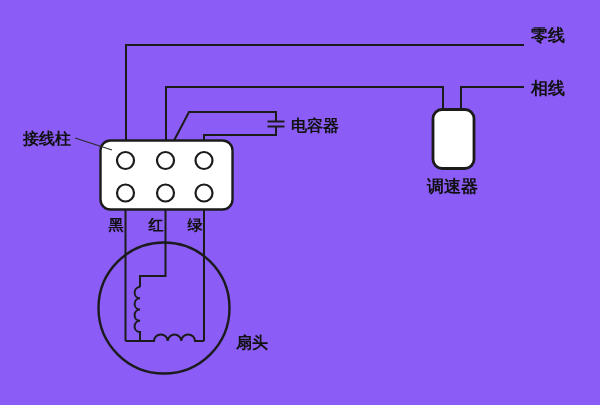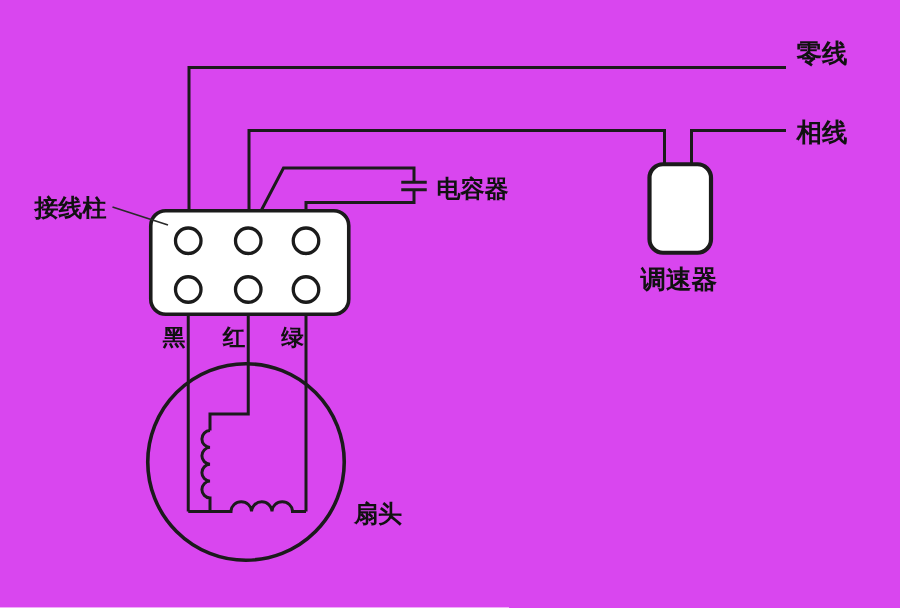--- a/index.html
+++ b/index.html
@@ -4,21 +4,21 @@
 <style>
   html, body {
     margin: 0;
     padding: 0;
     background: #ffffff;
   }
   .stage {
     position: relative;
     width: 600px;
     height: 405px;
-    background: #d946ef;
+    background: #8b5cf6;
     overflow: hidden;
     font-family: "Liberation Sans", sans-serif;
   }
   svg { display: block; }
   .wire {
     fill: none;
     stroke: #1b1b1b;
     stroke-width: 2;
   }
   .thin-line {

